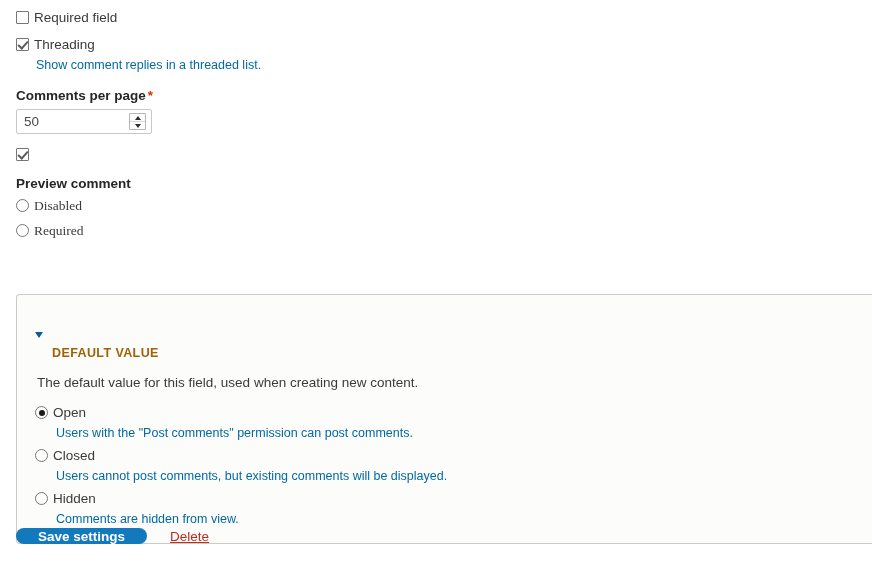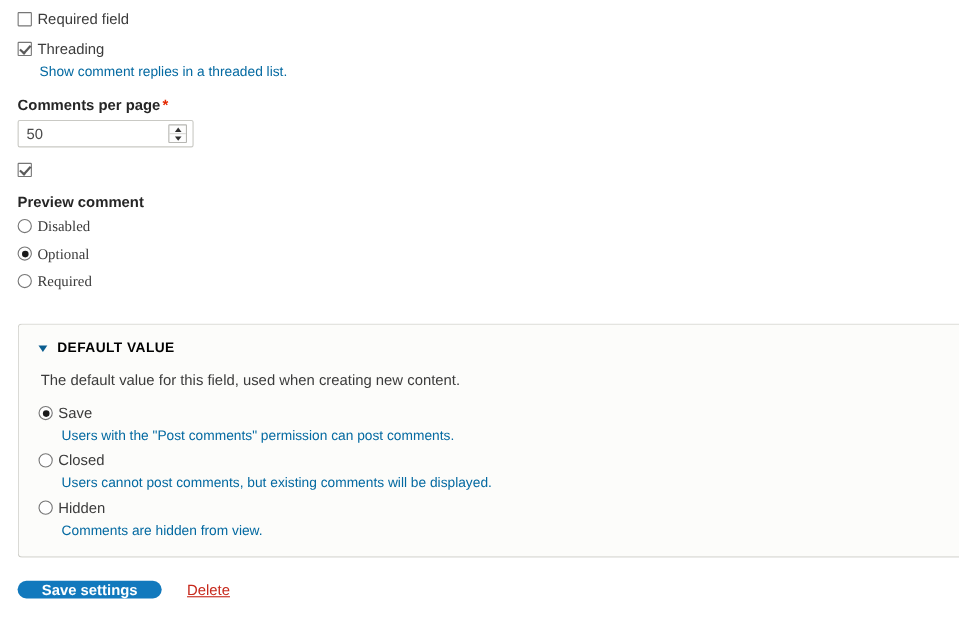--- a/index.html
+++ b/index.html
@@ -103,21 +103,21 @@
   .req-star {
     color: #e42800;
     font-weight: bold;
     margin-left: 2px;
   }
 
   
   .number-wrap {
     display: flex;
     align-items: stretch;
-    width: 160px;
+    width: 136px;
     height: 25px;
     box-sizing: border-box;
     border: 1px solid #c9c9c4;
     background: #ffffff;
     border-radius: 2px;
     margin-bottom: 12px;
   }
   .number-wrap .num-val {
     flex: 1 1 auto;
     padding: 0 0 0 7px;
@@ -180,25 +180,26 @@
     margin: 0 0 14px 0;
   }
   .legend .tri {
     width: 0; height: 0;
     border-left: 4.5px solid transparent;
     border-right: 4.5px solid transparent;
     border-top: 6px solid #0a5d8f;
     margin: 1px 9px 0 0;
   }
   .legend .legend-text {
-    color: #000000;
+    color: #a16207;
     font-weight: bold;
     font-size: 12.5px;
     letter-spacing: 0.4px;
     text-transform: uppercase;
+    margin-top: 37px;
   }
   .fieldset-desc {
     color: #3b3b3b;
     font-size: 13.5px;
     margin: 0 0 12px 2px;
     line-height: 18px;
   }
   .fs-options .check-row { margin-bottom: 1px; }
   .fs-options .opt-block { margin-bottom: 6px; }
   .fs-options .desc { margin-left: 21px; }
@@ -270,41 +271,37 @@
     <span class="ctl cb checked"></span>
   </div>
 
   <div class="field-label">Preview comment</div>
   <div class="radio-group">
     <div class="check-row">
       <span class="ctl rb"></span>
       <span class="lbl">Disabled</span>
     </div>
     <div class="check-row">
-      <span class="ctl rb checked"></span>
-      <span class="lbl">Optional</span>
-    </div>
-    <div class="check-row">
       <span class="ctl rb"></span>
       <span class="lbl">Required</span>
     </div>
   </div>
 
   <div class="fieldset">
     <div class="legend">
       <span class="tri"></span>
       <span class="legend-text">DEFAULT VALUE</span>
     </div>
     <div class="fieldset-desc">The default value for this field, used when creating new content.</div>
 
     <div class="fs-options">
       <div class="opt-block">
         <div class="check-row">
           <span class="ctl rb checked"></span>
-          <span class="lbl">Save</span>
+          <span class="lbl">Open</span>
         </div>
         <div class="desc">Users with the "Post comments" permission can post comments.</div>
       </div>
 
       <div class="opt-block">
         <div class="check-row">
           <span class="ctl rb"></span>
           <span class="lbl">Closed</span>
         </div>
         <div class="desc">Users cannot post comments, but existing comments will be displayed.</div>

